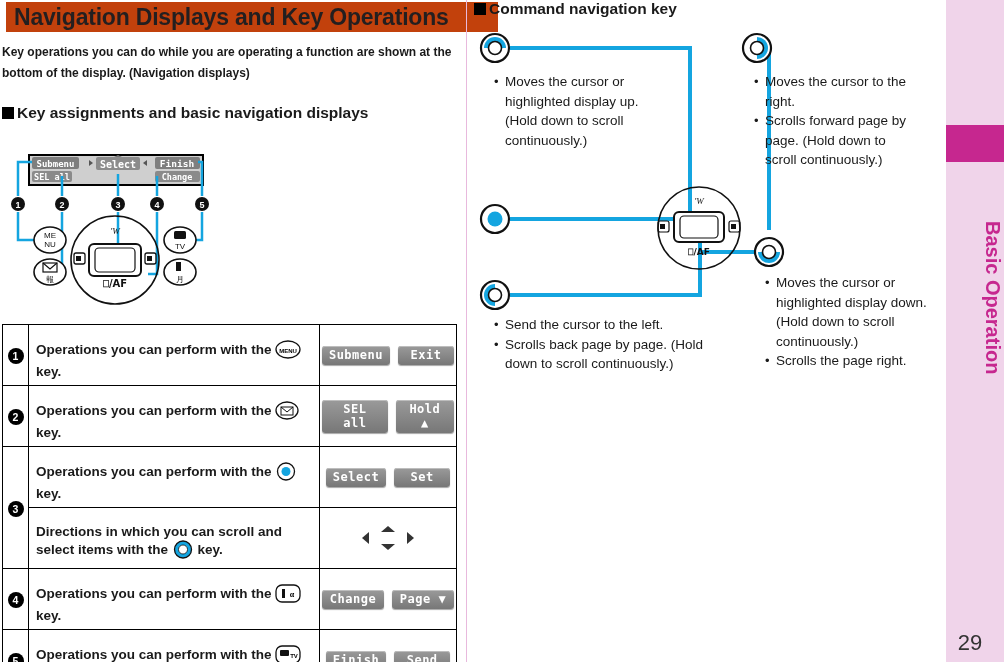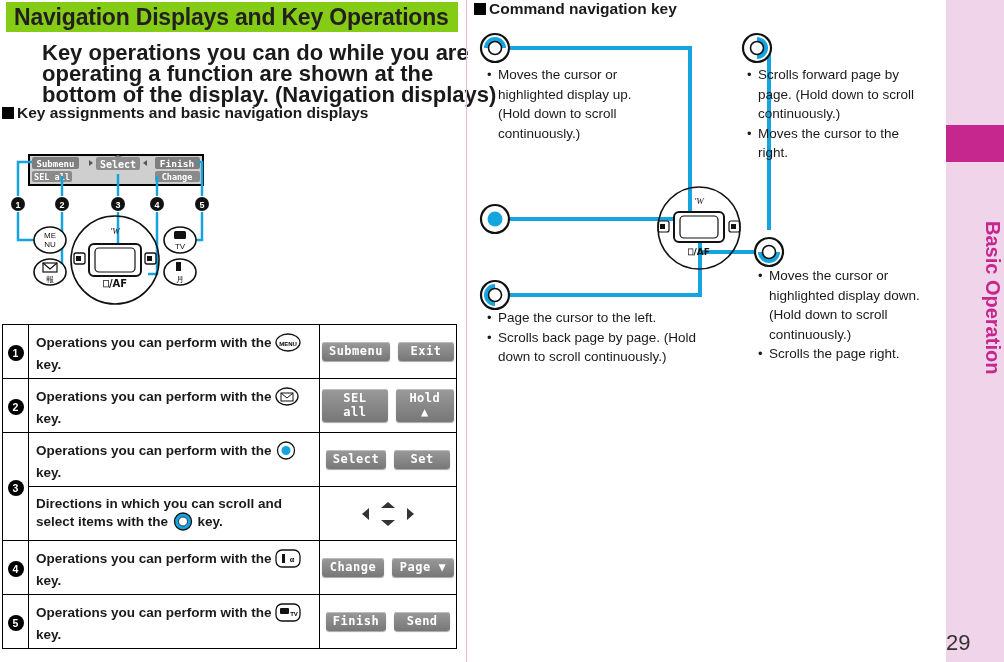--- a/index.html
+++ b/index.html
@@ -22,43 +22,43 @@
   }
   #side-tab-label {
     position:absolute; left:946px; top:168px; width:58px; height:260px;
     color:#c6278f; font-weight:bold; font-size:20px;
     writing-mode:vertical-rl; text-orientation:mixed;
     display:flex; align-items:flex-start; justify-content:center;
     letter-spacing:0px;
   }
   #page-number {
     position:absolute; left:946px; top:630px; width:48px;
-    text-align:left; font-size:22px; color:#333; font-weight:normal;
+    text-align:center; font-size:22px; color:#333; font-weight:normal;
   }
 
   
   #col-divider {
     position:absolute; left:466px; top:0; width:1px; height:662px;
     background:#e8b9dd;
   }
 
   
   #left-col { position:absolute; left:0; top:0; width:462px; height:662px; }
 
   #page-title {
-    position:absolute; left:6px; top:2px; width:452px; height:30px;
-    background:#84cc16; color:#231f20;
+    position:absolute; left:6px; top:2px; width:492px; height:30px;
+    background:#c2410c; color:#231f20;
     font-size:23px; font-weight:bold;
     display:flex; align-items:center; padding-left:8px;
     letter-spacing:-0.2px;
   }
 
   #intro-text {
     position:absolute; left:2px; top:42px; width:456px;
-    font-size:22px; font-weight:bold; color:#1a1a1a; line-height:21px;margin-left:40px;
+    font-size:12px; font-weight:bold; color:#1a1a1a; line-height:21px;
   }
 
   #section-heading {
     position:absolute; left:2px; top:104px; width:456px;
     font-size:15.5px; font-weight:bold; color:#1a1a1a;
     display:flex; align-items:center;text-align:right;
   }
   .blk-square {
     display:inline-block; width:12px; height:12px; background:#000;
     margin-right:3px;
@@ -72,21 +72,21 @@
   
   #key-table {
     position:absolute; left:2px; top:324px; width:455px;
     border-collapse:collapse;
   }
   #key-table td {
     border:1px solid #000;
     vertical-align:middle;
   }
   .td-num { width:26px; text-align:center; padding:0; }
-  .td-desc { padding:8px 6px 5px 7px; font-size:13.5px; font-weight:bold;
+  .td-desc { padding:15px 6px 5px 7px; font-size:13.5px; font-weight:bold;
              color:#1a1a1a; line-height:17px; }
   .td-nav  { width:136px; padding:4px 2px; text-align:center; }
 
   .numcircle {
     display:inline-block; width:16px; height:16px; border-radius:50%;
     background:#000; color:#fff; font-size:10.5px; line-height:16px;
     text-align:center; font-weight:bold;
   }
 
   
@@ -107,21 +107,21 @@
   
   .keyglyph { display:inline-block; vertical-align:-5px; }
 
   
   #right-col { position:absolute; left:472px; top:0; width:474px; height:662px; }
   #cmd-heading {
     position:absolute; left:2px; top:0px; font-size:15.5px; font-weight:bold;
     color:#1a1a1a; display:flex; align-items:center;text-align:center;
   }
   .cmd-block { position:absolute; font-size:13.5px; color:#1a1a1a; line-height:19.5px; }
-  .cmd-block ul { list-style:none; margin:3px; padding:0; }
+  .cmd-block ul { list-style:none; margin:10px; padding:0; }
   .cmd-block li { position:relative; padding-left:11px; margin:0 0 0 0; }
   .cmd-block li:before {
     content:"\2022"; position:absolute; left:0; top:0; font-size:13px;
   }
   #cmd-svg { position:absolute; left:0; top:0; width:474px; height:400px; }
 </style>
 </head>
 <body>
 
 <div id="left-col">
@@ -428,29 +428,29 @@
   </svg>
 
   <div class="cmd-block" style="left:12px; top:62px; width:175px;">
     <ul>
       <li>Moves the cursor or highlighted display up. (Hold down to scroll continuously.)</li>
     </ul>
   </div>
 
   <div class="cmd-block" style="left:272px; top:62px; width:185px;">
     <ul>
+      <li>Moves the cursor to the right.</li>
       <li>Scrolls forward page by page. (Hold down to scroll continuously.)</li>
-      <li>Moves the cursor to the right.</li>
     </ul>
   </div>
 
 
   <div class="cmd-block" style="left:12px; top:305px; width:240px;">
     <ul>
-      <li>Page the cursor to the left.</li>
+      <li>Send the cursor to the left.</li>
       <li>Scrolls back page by page. (Hold down to scroll continuously.)</li>
     </ul>
   </div>
 
   <div class="cmd-block" style="left:283px; top:263px; width:185px;">
     <ul>
       <li>Moves the cursor or highlighted display down. (Hold down to scroll continuously.)</li>
       <li>Scrolls the page right.</li>
     </ul>
   </div>

